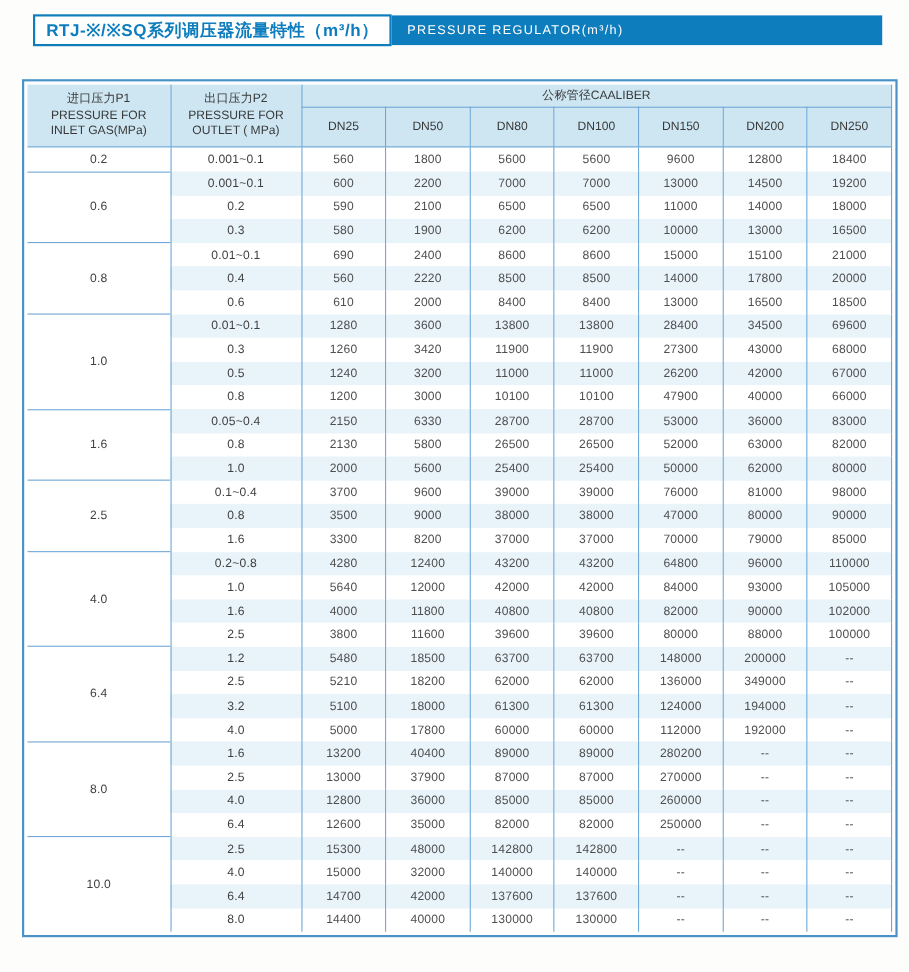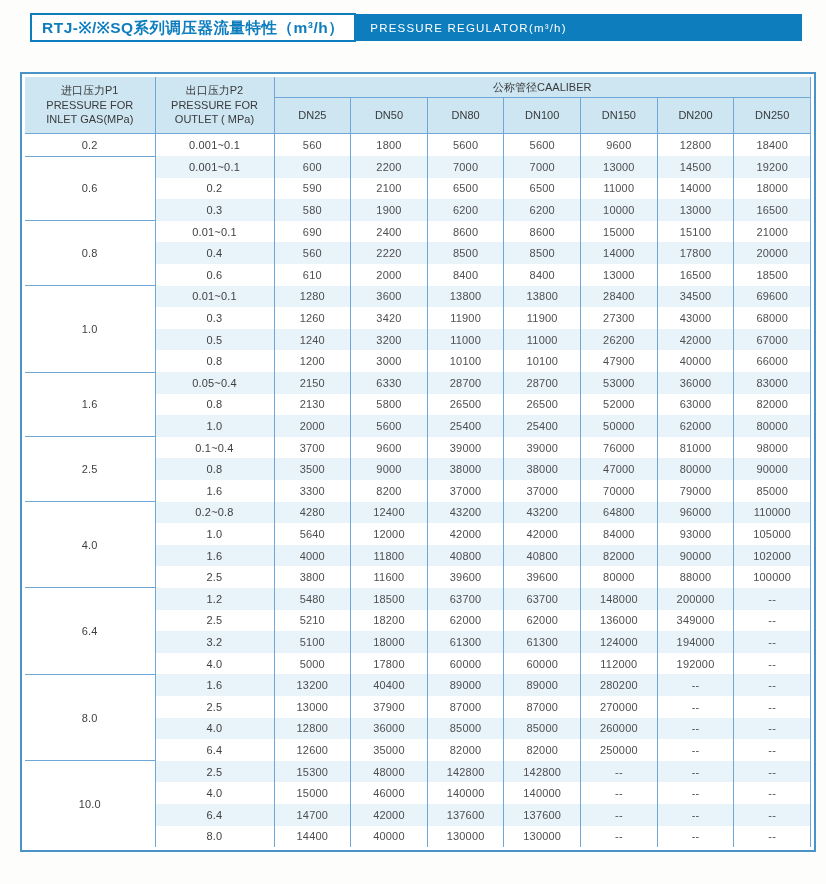--- a/index.html
+++ b/index.html
@@ -428,21 +428,21 @@
           <td class="val">48000</td>
           <td class="val">142800</td>
           <td class="val">142800</td>
           <td class="val">--</td>
           <td class="val">--</td>
           <td class="val">--</td>
         </tr>
         <tr>
           <td class="p2">4.0</td>
           <td class="val">15000</td>
-          <td class="val">46000</td>
+          <td class="val">32000</td>
           <td class="val">140000</td>
           <td class="val">140000</td>
           <td class="val">--</td>
           <td class="val">--</td>
           <td class="val">--</td>
         </tr>
         <tr class="alt">
           <td class="p2">6.4</td>
           <td class="val">14700</td>
           <td class="val">42000</td>

